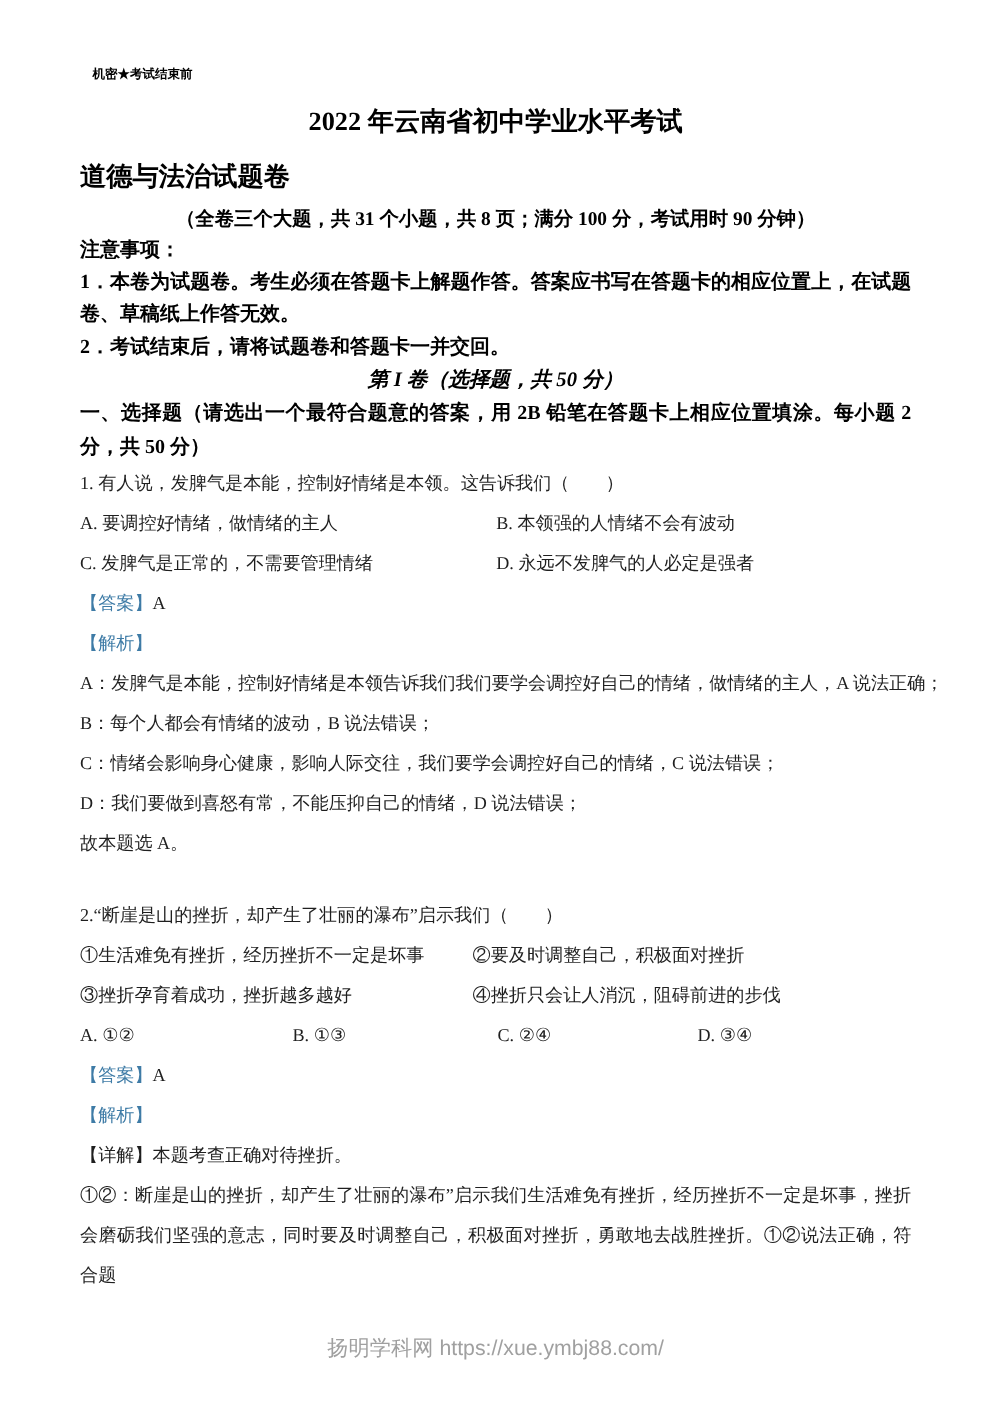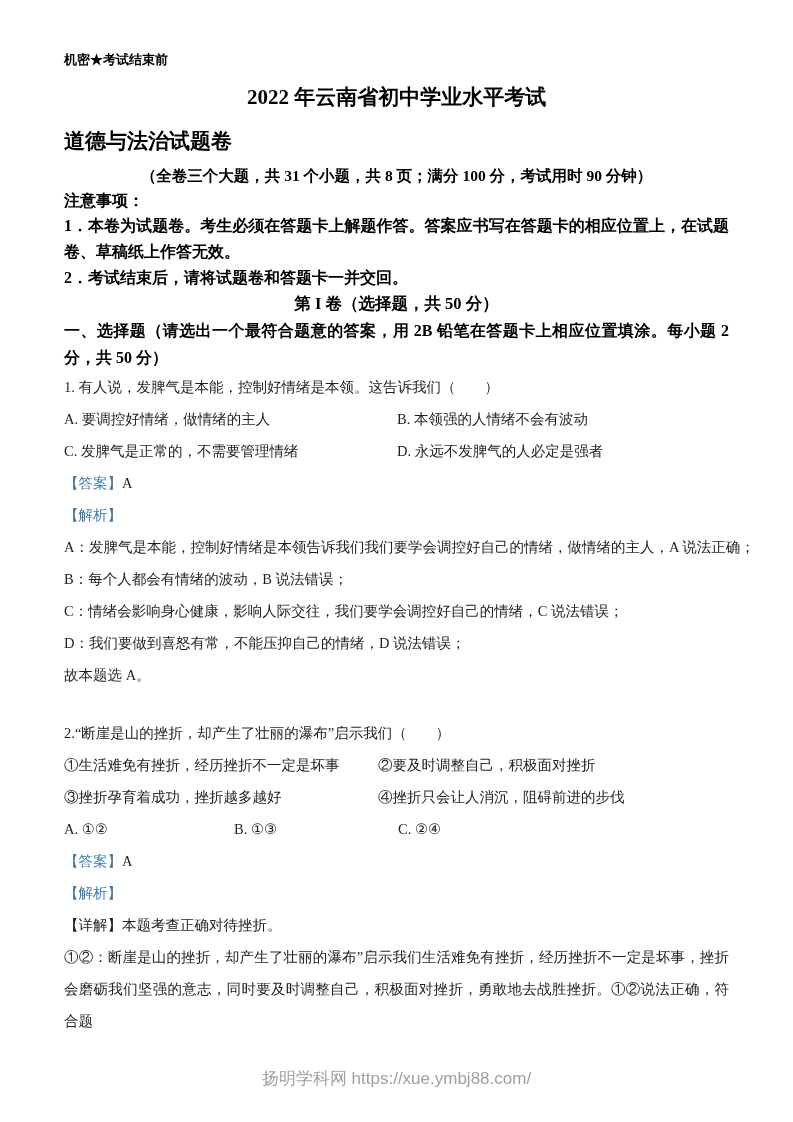--- a/index.html
+++ b/index.html
@@ -6,27 +6,27 @@
   .page{
     position:relative;
     width:793px;height:1122px;
     box-sizing:border-box;
     padding:50px 64px 0 64px;
     background:#ffffff;
     color:#1f1f1f;
     font-family:"Liberation Serif","DejaVu Serif",serif;
     overflow:hidden;
   }
-  .classification{font-size:13px;font-weight:bold;line-height:20px;color:#000;}
+  .classification{font-size:10px;font-weight:bold;line-height:20px;color:#000;margin-left:10px;}
   .title{font-size:21px;font-weight:bold;text-align:center;line-height:30px;margin:12px 0 0 0;color:#000;}
   .subtitle{font-size:21px;font-weight:bold;line-height:30px;margin:14px 0 0 0;color:#000;}
   .meta{font-size:15.5px;font-weight:bold;text-align:center;line-height:24px;margin-top:8px;color:#000;}
   .notice-head{font-size:16px;font-weight:bold;line-height:25px;color:#000;}
   .notice-item{font-size:16px;font-weight:bold;line-height:26px;text-align:justify;color:#000;}
-  .part-title{font-size:16.5px;font-weight:bold;text-align:center;line-height:26px;color:#000;}
+  .part-title{font-size:16.5px;font-weight:bold;text-align:center;line-height:26px;color:#000;font-style:italic;}
   .section-head{font-size:16px;font-weight:bold;line-height:27px;text-align:justify;color:#000;}
   .question{font-size:14.5px;}
   .q2{margin-top:26px;}
   .qline{line-height:32px;white-space:nowrap;}
   .wrapline{line-height:32px;text-align:justify;}
   .opt-grid2{display:grid;grid-template-columns:333px 1fr;font-family:Liberation Serif, serif;}
   .sub-grid2{display:grid;grid-template-columns:314px 1fr;}
   .choice-grid4{display:grid;grid-template-columns:170px 164px 160px 1fr;}
   .blue{color:#3e7ba6;}
   .footer{
@@ -80,20 +80,21 @@
     <div class="sub-grid2">
       <div class="qline">①生活难免有挫折，经历挫折不一定是坏事</div>
       <div class="qline">②要及时调整自己，积极面对挫折</div>
       <div class="qline">③挫折孕育着成功，挫折越多越好</div>
       <div class="qline">④挫折只会让人消沉，阻碍前进的步伐</div>
     </div>
     <div class="choice-grid4">
       <div class="qline">A. ①②</div>
       <div class="qline">B. ①③</div>
       <div class="qline">C. ②④</div>
+      <div class="qline">D. ③④</div>
     </div>
     <div class="qline">
       <span class="blue">【答案】</span><span>A</span>
     </div>
     <div class="qline blue">【解析】</div>
     <div class="qline">【详解】本题考查正确对待挫折。</div>
     <div class="wrapline">①②：断崖是山的挫折，却产生了壮丽的瀑布”启示我们生活难免有挫折，经历挫折不一定是坏事，挫折会磨砺我们坚强的意志，同时要及时调整自己，积极面对挫折，勇敢地去战胜挫折。①②说法正确，符合题</div>
   </section>
 
   <div class="footer">

